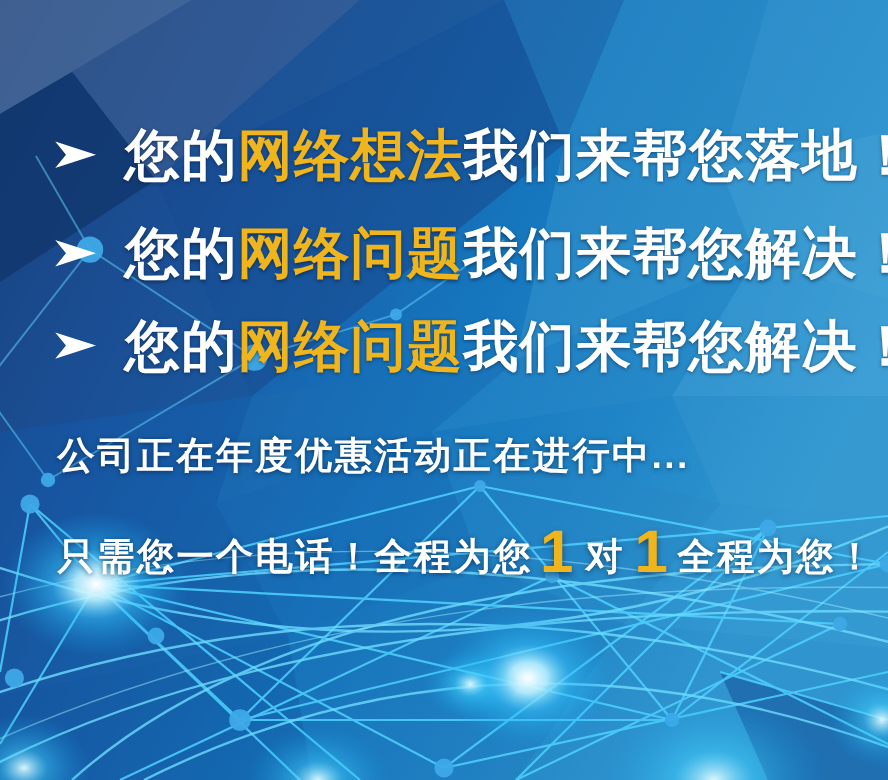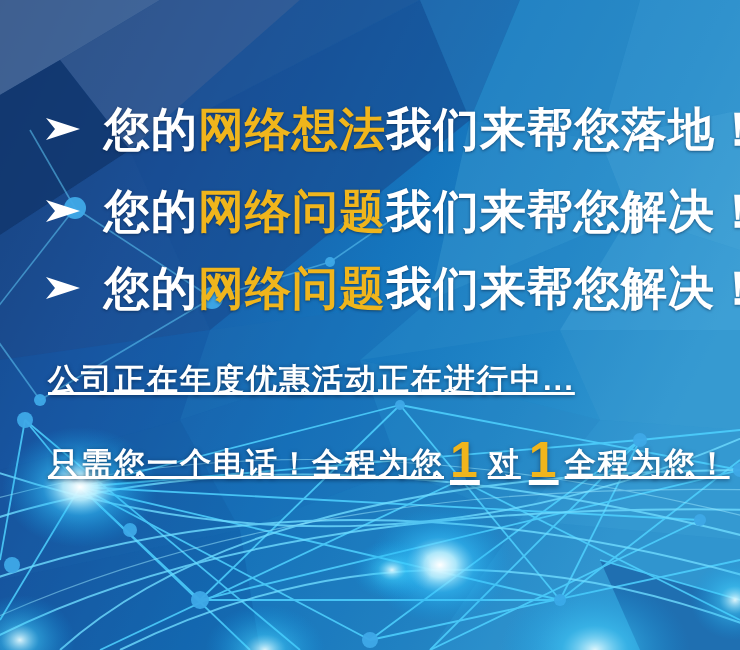--- a/index.html
+++ b/index.html
@@ -70,21 +70,20 @@
   .subline {
     position: absolute;
     left: 48px;
     white-space: nowrap;
     font-size: 31px;
     font-weight: bold;
     color: #ffffff;
     letter-spacing: 2px;
     line-height: 1;
     text-shadow: 0 1px 4px rgba(3,25,55,0.6);
-    text-decoration: underline;
   }
   .subline.s1 { top: 364px; }
   .subline.s2 { top: 432px; display: flex; align-items: baseline; }
 
   .big-one {
     color: #f0b51c;
     font-size: 50px;
     font-weight: bold;
     line-height: 1;
     padding: 0 6px;

